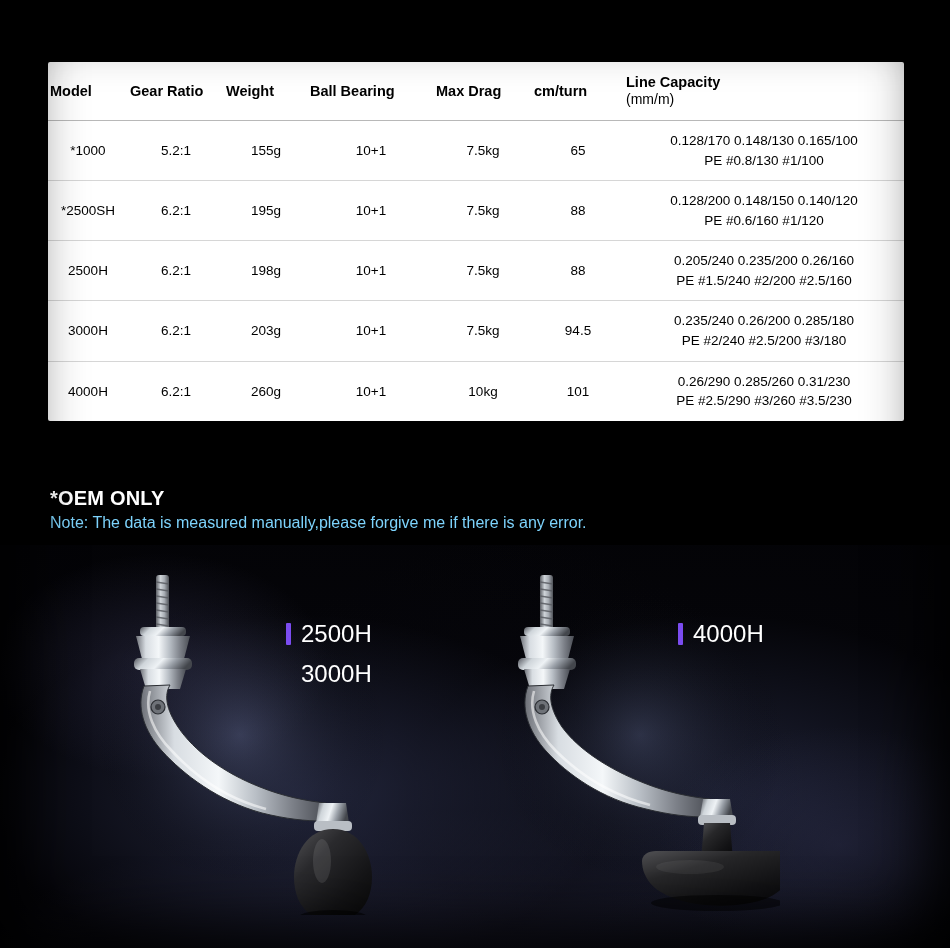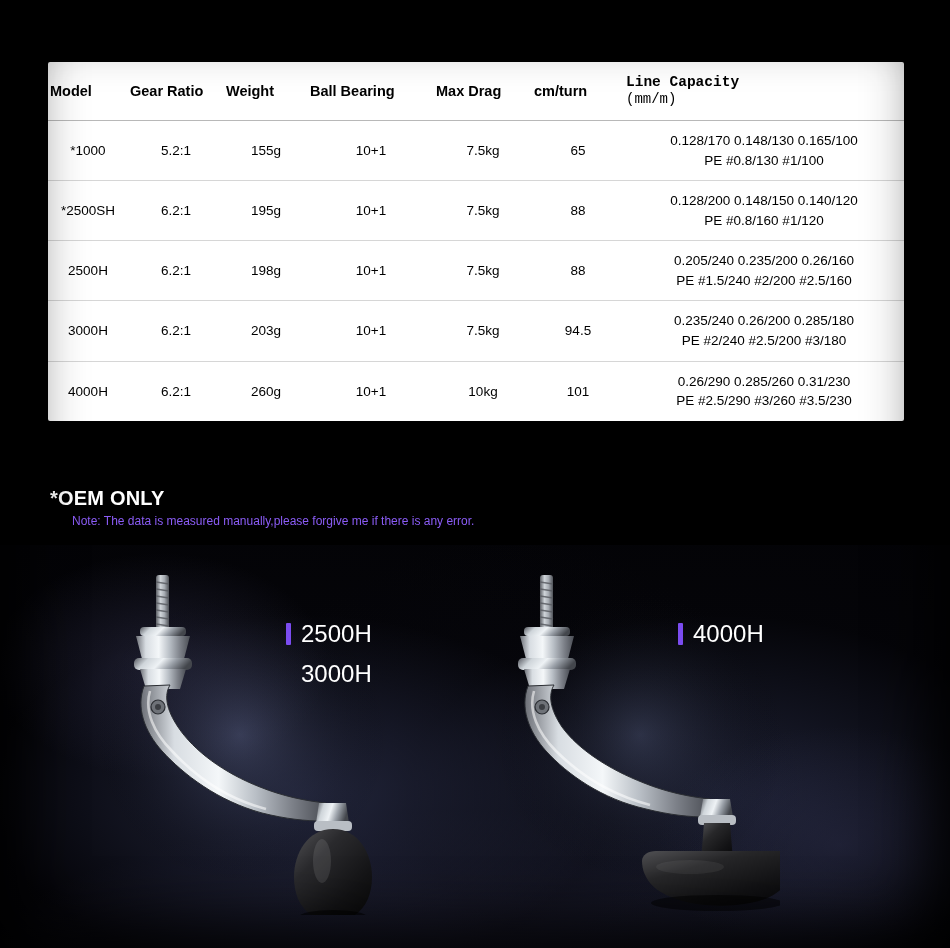--- a/index.html
+++ b/index.html
@@ -66,44 +66,43 @@
     white-space: nowrap;
   }
   table.spec tbody tr:last-child td { border-bottom: none; }
 
   .col-model   { width: 80px; }
   .col-gear    { width: 96px; }
   .col-weight  { width: 84px; }
   .col-bb      { width: 126px; }
   .col-drag    { width: 98px; }
   .col-cmturn  { width: 92px; }
-  .col-line    { width: 280px; font-family: Liberation Mono, monospace; }
+  .col-line    { width: 280px; }
 
   td.line-cap {
     line-height: 1.45;
     font-size: 13px;
   }
   td.line-cap .l2 { display: block; }
 
   #oem-note {
     position: absolute;
     left: 50px;
     top: 487px;
     font-size: 20px;
     font-weight: bold;
     color: #ffffff;
     letter-spacing: 0.2px;
   }
   #disclaimer {
     position: absolute;
     left: 50px;
     top: 514px;
-    font-size: 12px;
-    color: #8b5cf6;
-    margin-left: 22px;
+    font-size: 16px;
+    color: #7dd3fc;
   }
 
   
   #photo-area {
     position: absolute;
     left: 0;
     top: 545px;
     width: 950px;
     height: 403px;
     overflow: hidden;
@@ -196,21 +195,21 @@
         </tr>
         <tr>
           <td>*2500SH</td>
           <td>6.2:1</td>
           <td>195g</td>
           <td>10+1</td>
           <td>7.5kg</td>
           <td>88</td>
           <td class="line-cap">
             <span>0.128/200 0.148/150 0.140/120</span>
-            <span class="l2">PE #0.8/160  #1/120</span>
+            <span class="l2">PE #0.6/160  #1/120</span>
           </td>
         </tr>
         <tr>
           <td>2500H</td>
           <td>6.2:1</td>
           <td>198g</td>
           <td>10+1</td>
           <td>7.5kg</td>
           <td>88</td>
           <td class="line-cap">

